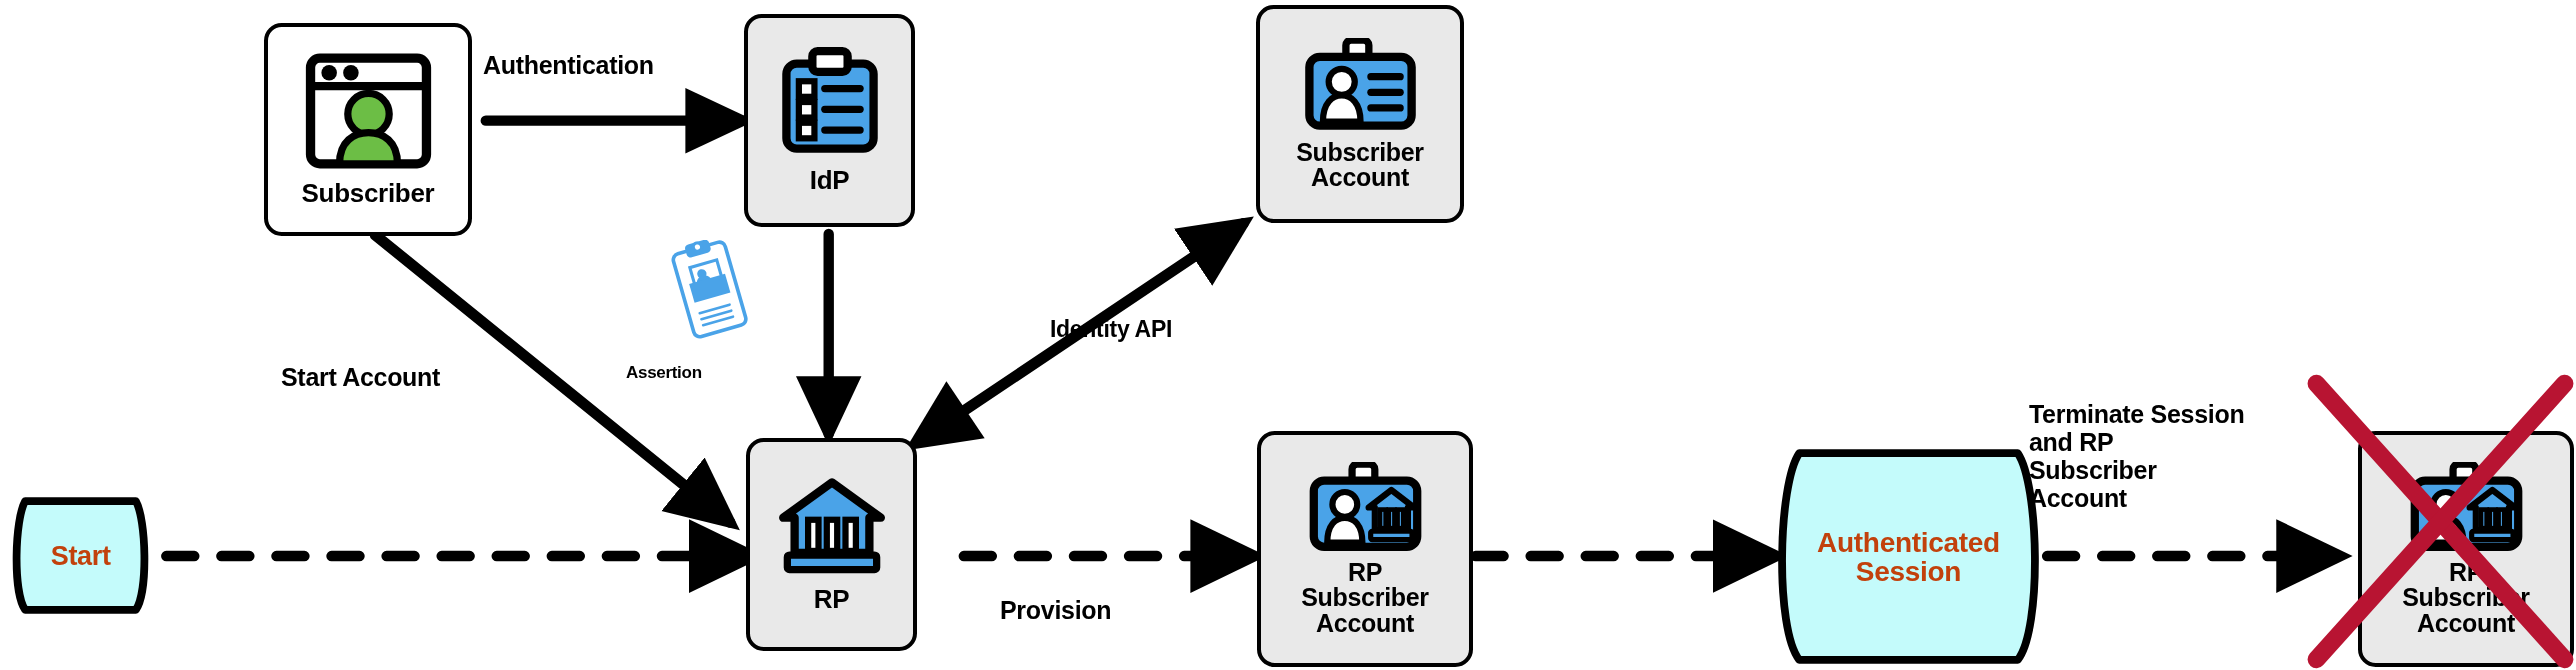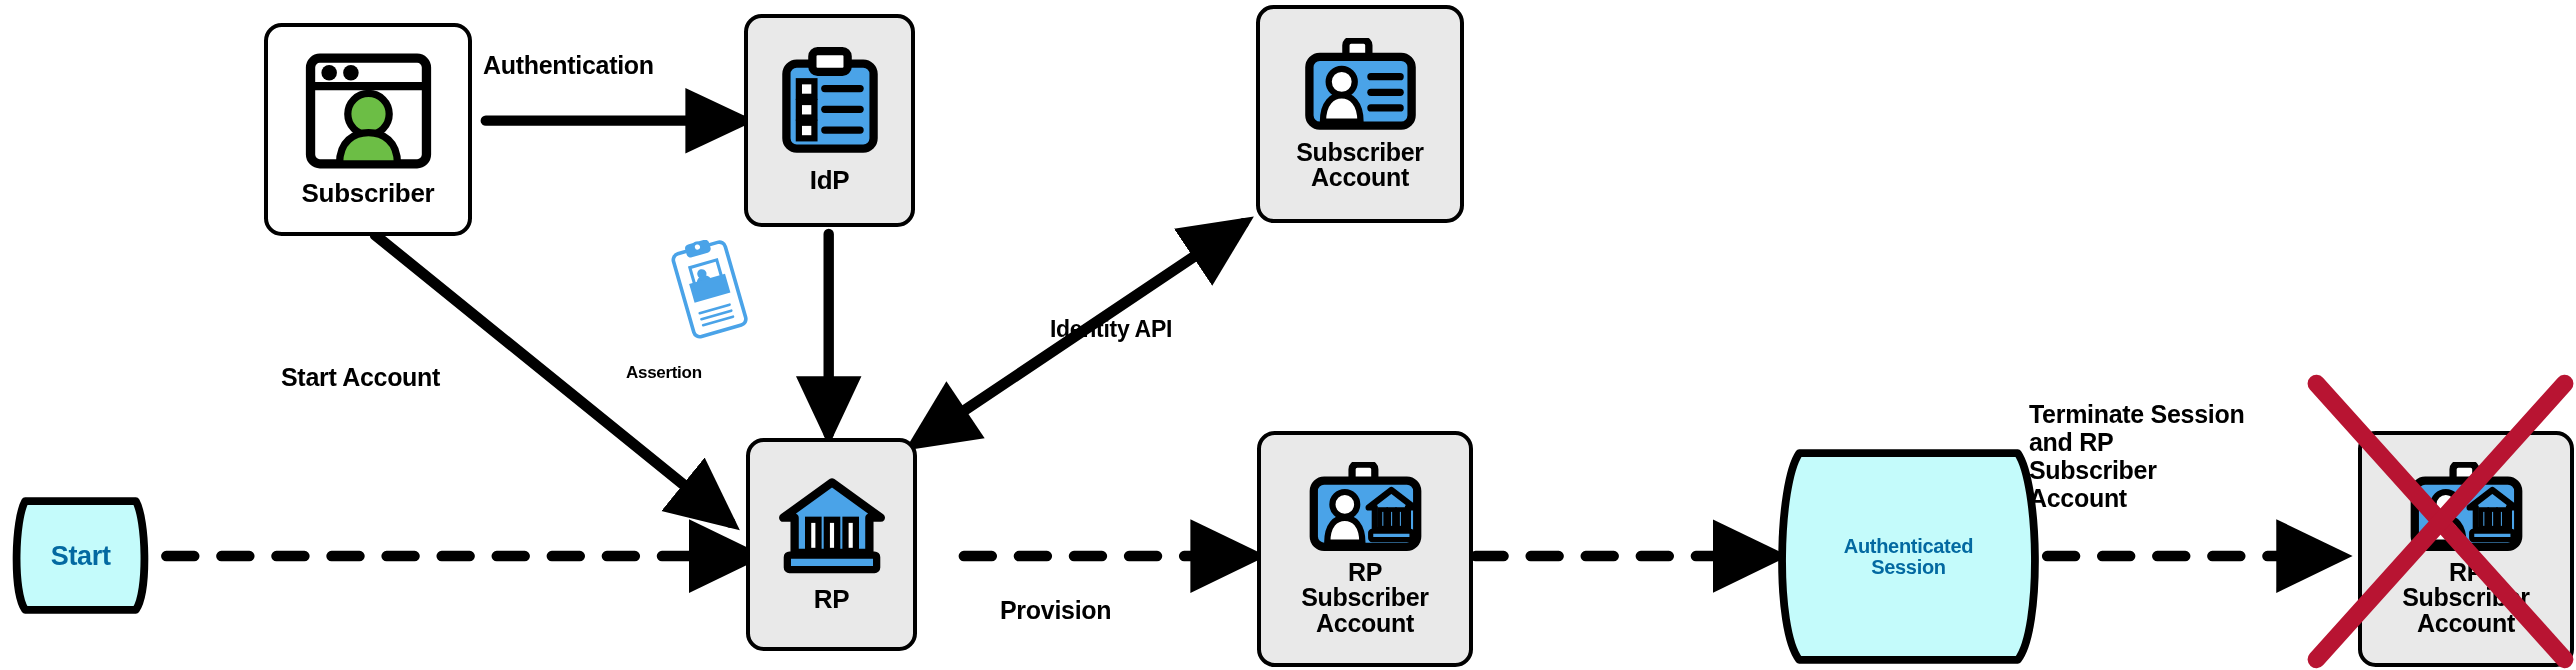--- a/index.html
+++ b/index.html
@@ -60,21 +60,21 @@
   }
   
   .cyl-wrap { position: absolute; }
   .cyl-label {
     position: absolute;
     left: 0; right: 0;
     top: 50%;
     transform: translateY(-50%);
     text-align: center;
     font-weight: bold;
-    color: #0369a1;
+    color: #c2410c;
     line-height: 1.05;
     white-space: pre-line;
     letter-spacing: -0.3px;
     pointer-events: none;
   }
   
   .edge-label {
     position: absolute;
     font-weight: bold;
     color: #000000;
@@ -230,21 +230,21 @@
   </div>
 
   <div class="cyl-wrap" style="left:1767px; top:448px; width:283px; height:217px;">
     <svg width="283" height="217" viewBox="0 0 545 418">
       <path d="M 62 10
                L 483 10
                C 524 70, 530 348, 483 408
                L 62 408
                C 15 348, 21 70, 62 10 Z" fill="#c4fbfb" stroke="#000000" stroke-width="15" stroke-linejoin="round"></path>
     </svg>
-    <div class="cyl-label" style="font-size:20px;">Authenticated
+    <div class="cyl-label" style="font-size:28px;">Authenticated
 Session</div>
   </div>
 
   <div class="node" style="left:2358px; top:431px; width:216px; height:236px;">
     <div class="node-box">
       <span class="node-icon">
         <svg width="125" height="91" viewBox="0 0 120 88">
           <rect x="47" y="2" width="22" height="26" rx="5" ry="5" fill="#ffffff" stroke="#000000" stroke-width="7"></rect>
           <rect x="10" y="18" width="100" height="64" rx="10" ry="10" fill="#4aa3e8" stroke="#000000" stroke-width="8"></rect>
           <g>

